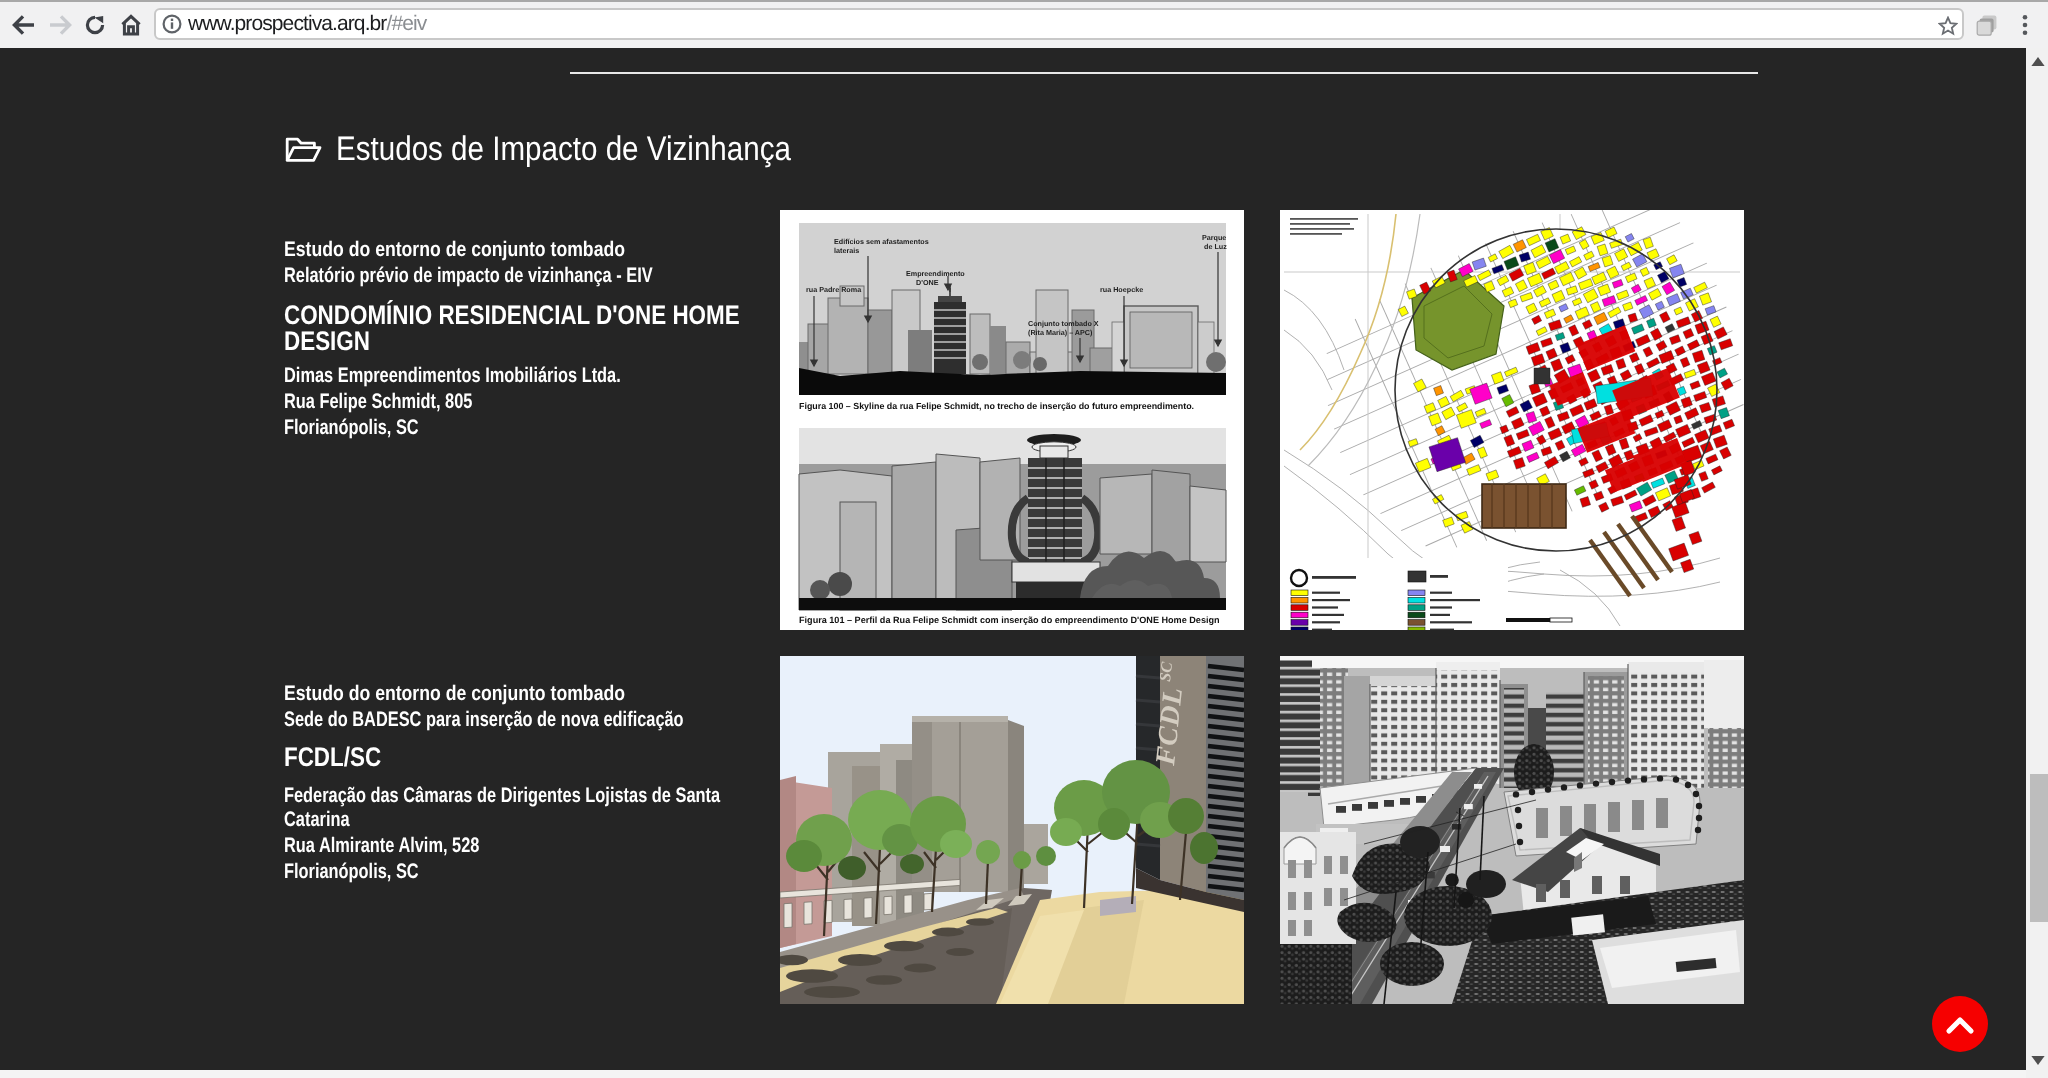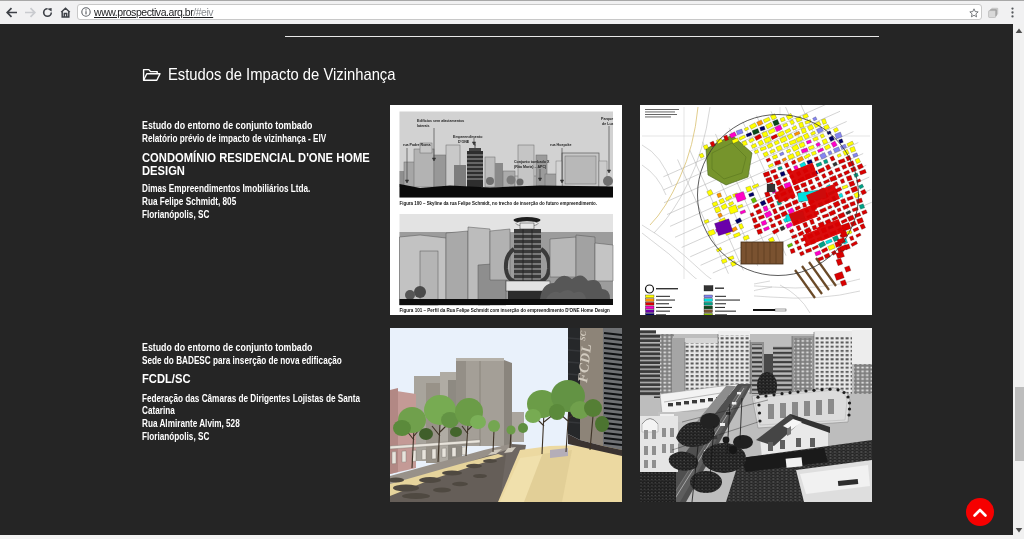--- a/index.html
+++ b/index.html
@@ -4,21 +4,21 @@
 <style>
   html,body{margin:0;padding:0;}
   body{width:1024px;height:539px;position:relative;overflow:hidden;
        background:#252525;font-family:"Liberation Sans",sans-serif;}
   .abs{position:absolute;}
   
   #topline{left:0;top:0;width:1024px;height:1px;background:#a8a8a8;}
   #toolbar{left:0;top:1px;width:1024px;height:23px;background:#f1f1f2;}
   #urlbar{left:77px;top:3.5px;width:905px;height:16px;background:#fff;
           border:1px solid #c8c8c8;border-radius:3px;box-sizing:border-box;}
-  #urltext{left:94px;top:5.8px;font-size:10.5px;color:#1c1d1f;letter-spacing:-0.45px;text-decoration:underline;}
+  #urltext{left:94px;top:5.8px;font-size:10.5px;color:#1c1d1f;letter-spacing:-0.45px;}
   #urltext span{color:#8a8d91;}
   
   #hr1{left:285px;top:36px;width:594px;height:1px;background:#e8e8e8;}
   #heading{left:168px;top:65px;font-size:17px;line-height:20px;color:#fff;
            transform:scaleX(0.87);transform-origin:left top;white-space:nowrap;}
   .t1{color:#fff;font-weight:700;font-size:10.5px;line-height:12.9px;white-space:nowrap;
       transform:scaleX(0.78);transform-origin:left top;}
   .tt{color:#fff;font-weight:700;font-size:13.5px;line-height:13px;white-space:nowrap;
       transform:scaleX(0.83);transform-origin:left top;}
   

